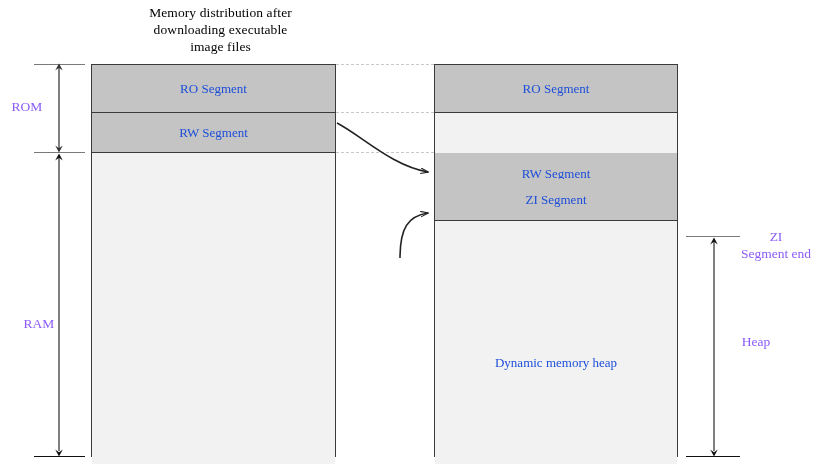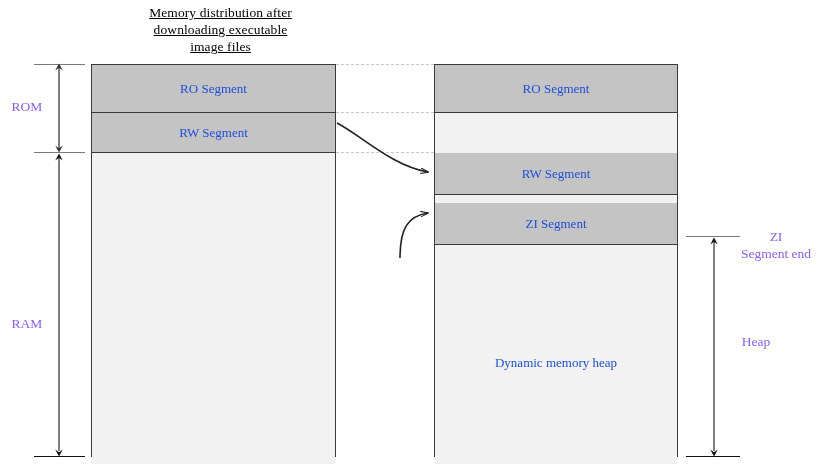--- a/index.html
+++ b/index.html
@@ -15,21 +15,20 @@
 
   
   .title{
     position:absolute;
     text-align:center;
     font-size:13.5px;
     line-height:17px;
     color:#000;
     white-space:pre-line;
     letter-spacing:0.1px;
-    text-decoration:underline;
   }
   #title-left{left:113px;top:4px;width:215px;}
   #title-right{left:450px;top:11px;width:222px;}
 
   
   .membox{
     position:absolute;
     border:1.4px solid #3a3a3a;
     box-sizing:border-box;
     background:#f2f2f2;
@@ -70,21 +69,21 @@
   
   .sidelabel{
     position:absolute;
     font-size:13.5px;
     color:#8b5cf6;
     text-align:center;
     line-height:17px;
     white-space:pre-line;
   }
   #label-rom{left:4px;top:98px;width:46px;}
-  #label-ram{left:4px;top:315px;width:46px;}
+  #label-ram{left:16px;top:315px;width:46px;}
   #label-zi-end{left:726px;top:228px;width:100px;font-family:Liberation Serif, serif;}
   #label-heap{left:726px;top:333px;width:60px;text-align:center;}
 </style>
 </head>
 <body>
 
 <div id="stage">
 
   <div class="title" id="title-left">Memory distribution after
 downloading executable
@@ -94,21 +93,21 @@
   <div class="membox" id="box-left">
     <div class="seg filled bb" style="top:0px;height:48px;">RO Segment</div>
     <div class="seg filled bb" style="top:48px;height:40px;">RW Segment</div>
     <div class="seg empty" style="top:88px;height:303px;"></div>
   </div>
 
   <div class="membox" id="box-right">
     <div class="seg filled bb" style="top:0px;height:48px;">RO Segment</div>
     <div class="seg empty bb" style="top:48px;height:40px;"></div>
     <div class="seg filled bb" style="top:88px;height:42px;">RW Segment</div>
-    <div class="seg filled bb" style="top:138px;height:42px;">ZI Segment</div>
+    <div class="seg filled bb" style="top:114px;height:42px;">ZI Segment</div>
     <div class="seg empty" style="top:172px;height:219px;">Dynamic memory heap</div>
   </div>
 
   <div class="dotted" style="left:336px;top:64px;width:98px;"></div>
   <div class="dotted" style="left:336px;top:112px;width:98px;"></div>
   <div class="dotted" style="left:336px;top:152px;width:98px;"></div>
 
   <div class="tick" style="left:34px;top:64px;width:51px;"></div>
   <div class="tick" style="left:34px;top:152px;width:51px;"></div>
   <div class="tick dark" style="left:34px;top:456px;width:51px;"></div>

